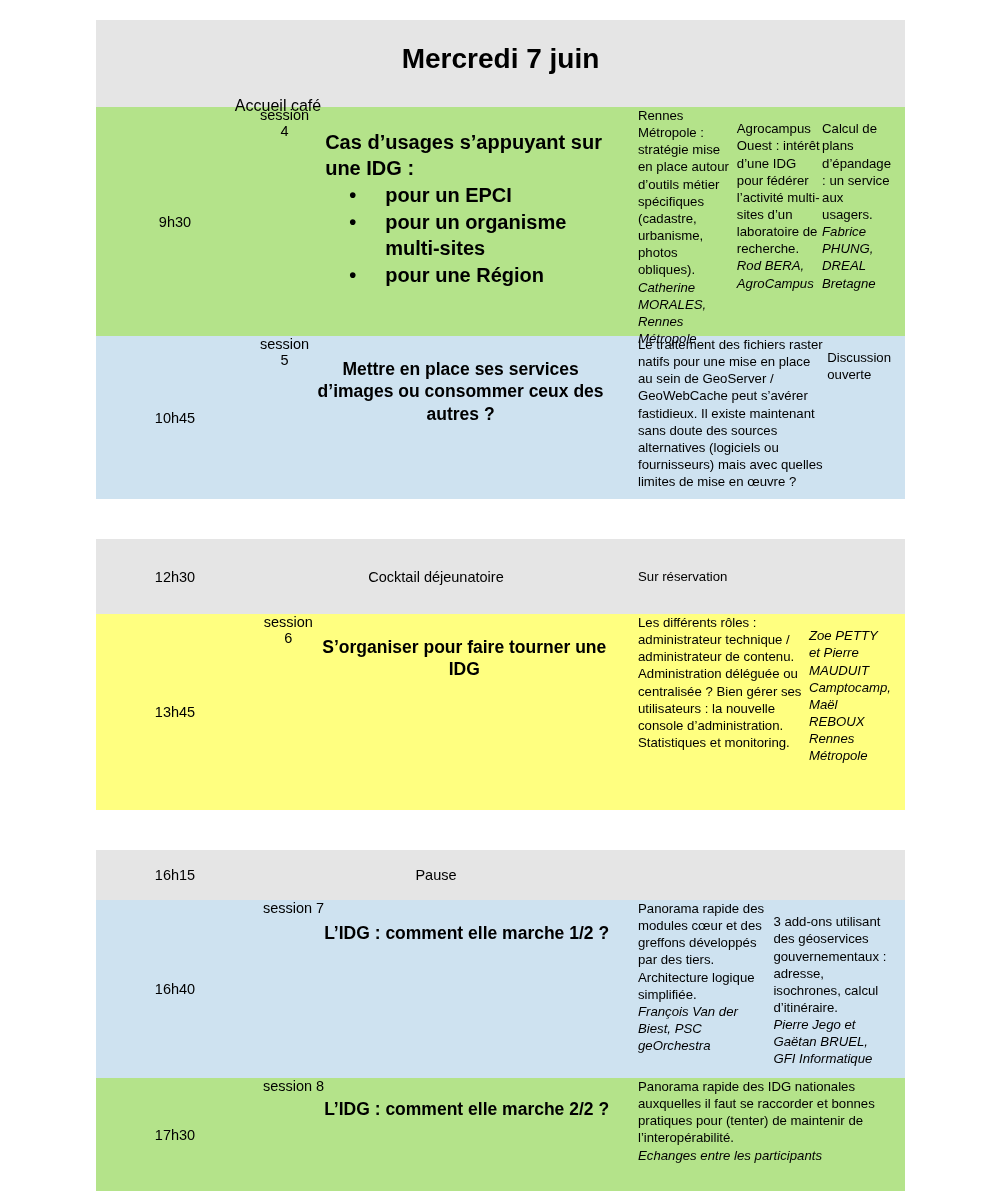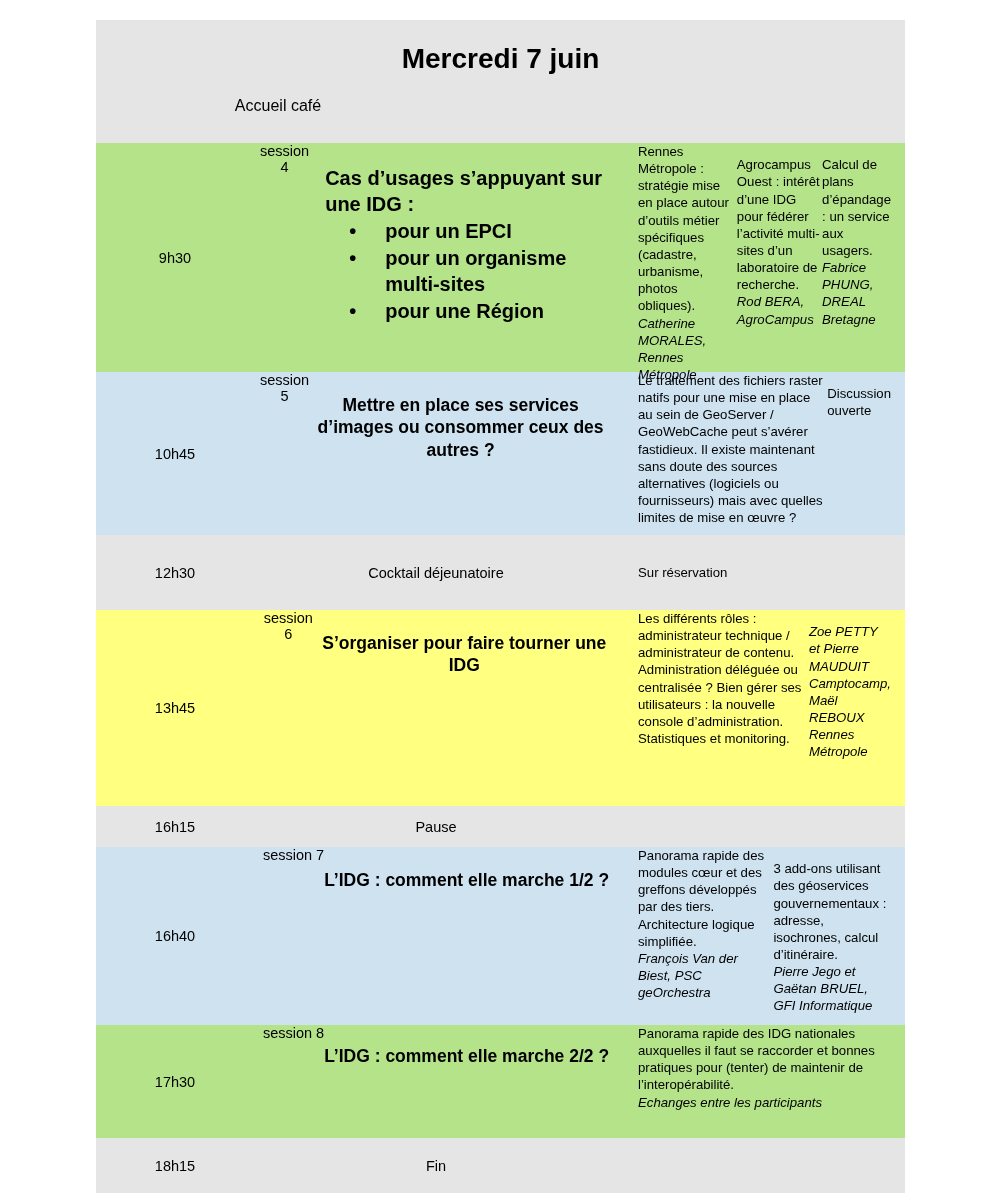--- a/index.html
+++ b/index.html
@@ -35,21 +35,21 @@
     box-sizing: border-box;
   }
 
   .bg-gray  { background: #e5e5e5; }
   .bg-green { background: #b4e38a; }
   .bg-blue  { background: #cee2f0; }
   .bg-yellow{ background: #ffff80; }
 
   
   .header-row {
-    height: 123px;
+    height: 87px;
     position: relative;
   }
   .day-title {
     position: absolute;
     left: 0;
     right: 0;
     top: 23px;
     text-align: center;
     font-size: 28px;
     font-weight: bold;
@@ -80,35 +80,35 @@
   .col-detail {
     flex: 1 1 auto;
     box-sizing: border-box;
     padding-left: 20px;
     padding-right: 14px;
     font-size: 13.2px;
     line-height: 1.30;
   }
 
   
-  .simple-row { height: 60px; }
+  .simple-row { height: 60px; margin-top: 40px; }
   .simple-row .col-time,
   .simple-row .col-main,
   .simple-row .col-detail {
     display: flex;
     align-items: center;
   }
   .simple-row .col-main {
     justify-content: center;
     font-size: 14.5px;
   }
   .simple-row .col-time { justify-content: center; }
 
   .row-cocktail { height: 75px; }
-  .row-pause    { height: 41px; }
+  .row-pause    { height: 50px; }
   .row-fin      { height: 56px; }
 
   
   .session-row .col-time {
     display: flex;
     align-items: center;
     justify-content: center;
   }
   .session-row .col-main {
     display: flex;

